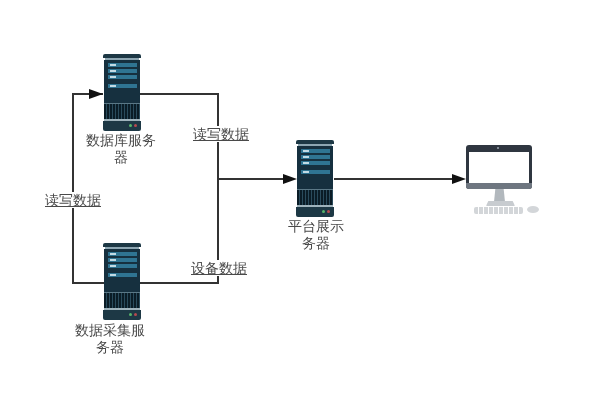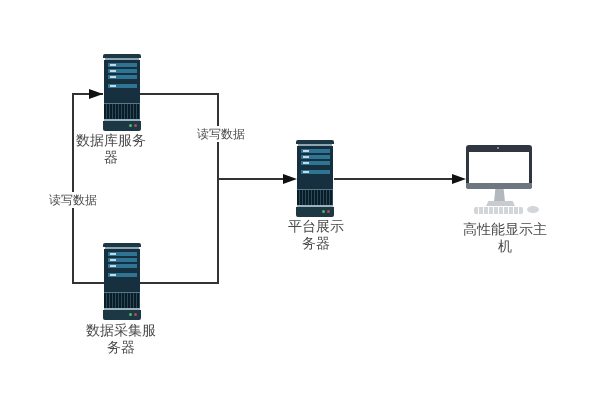--- a/index.html
+++ b/index.html
@@ -16,22 +16,22 @@
 
   
   .line{position:absolute;background:var(--c-line);z-index:1;}
   .line.h{height:2px;} .line.v{width:2px;}
   .arrow-r{position:absolute;width:0;height:0;z-index:2;
     border-top:5px solid transparent;border-bottom:5px solid transparent;
     border-left:14px solid var(--c-arrow);}
 
   
   .edge-label{position:absolute;z-index:4;transform:translate(-50%,-50%);
-    background:var(--c-canvas-bg);color:var(--c-label-text);font-size:12px;
-    line-height:16px;padding:0 2px;white-space:nowrap;}
+    background:var(--c-canvas-bg);color:var(--c-label-text);font-size:14px;
+    line-height:16px;padding:0 2px;white-space:nowrap;text-decoration:underline;}
 
   
   .node-label{position:absolute;z-index:4;transform:translateX(-50%);
     color:var(--c-label-text);font-size:14px;line-height:17px;text-align:center;
     white-space:pre-line;}
 
   
   .server{position:absolute;width:38px;height:77px;z-index:3;}
   .srv-cap{height:4px;background:var(--c-server-cap);border-radius:2px 2px 0 0;}
   .srv-strip{height:2px;margin:0 2px;background:var(--c-server-trim);}
@@ -82,57 +82,58 @@
   <div class="line h" style="left:72px;top:282px;width:147px"></div>
   <div class="line h" style="left:217px;top:178px;width:68px"></div>
   <div class="line h" style="left:334px;top:178px;width:119px"></div>
 
   <div class="arrow-r" style="left:89px;top:89px"></div>
   <div class="arrow-r" style="left:283px;top:174px"></div>
   <div class="arrow-r" style="left:452px;top:174px"></div>
 
   <div class="edge-label" style="left:73px;top:200px">读写数据</div>
   <div class="edge-label" style="left:221px;top:134px">读写数据</div>
+  <div class="edge-label" style="left:219px;top:268px">设备数据</div>
 
   <div class="server" style="left:103px;top:54px">
     <div class="srv-cap"></div>
     <div class="srv-strip"></div>
     <div class="srv-bays">
       <div class="srv-bar"></div>
       <div class="srv-bar"></div>
       <div class="srv-bar"></div>
       <div class="srv-bar gap"></div>
     </div>
     <div class="srv-vent"></div>
     <div class="srv-foot"></div>
     <div class="srv-bottom">
       <div class="led green"></div>
       <div class="led red"></div>
     </div>
   </div>
-  <div class="node-label" style="left:111px;top:132px">数据库服务
+  <div class="node-label" style="left:121px;top:132px">数据库服务
 器</div>
 
   <div class="server" style="left:103px;top:243px">
     <div class="srv-cap"></div>
     <div class="srv-strip"></div>
     <div class="srv-bays">
       <div class="srv-bar"></div>
       <div class="srv-bar"></div>
       <div class="srv-bar"></div>
       <div class="srv-bar gap"></div>
     </div>
     <div class="srv-vent"></div>
     <div class="srv-foot"></div>
     <div class="srv-bottom">
       <div class="led green"></div>
       <div class="led red"></div>
     </div>
   </div>
-  <div class="node-label" style="left:121px;top:322px">数据采集服
+  <div class="node-label" style="left:110px;top:322px">数据采集服
 务器</div>
 
   <div class="server" style="left:296px;top:140px">
     <div class="srv-cap"></div>
     <div class="srv-strip"></div>
     <div class="srv-bays">
       <div class="srv-bar"></div>
       <div class="srv-bar"></div>
       <div class="srv-bar"></div>
       <div class="srv-bar gap"></div>
@@ -151,15 +152,14 @@
     <div class="mon-frame">
       <div class="mon-cam"></div>
       <div class="mon-screen"></div>
       <div class="mon-chin"></div>
     </div>
     <div class="mon-neck"></div>
     <div class="mon-base"></div>
     <div class="mon-keyboard"></div>
     <div class="mon-mouse"></div>
   </div>
-  <div class="node-label" style="left:505px;top:221px">高性能显示主机</div>
 
 </div>
 
 </body></html>

